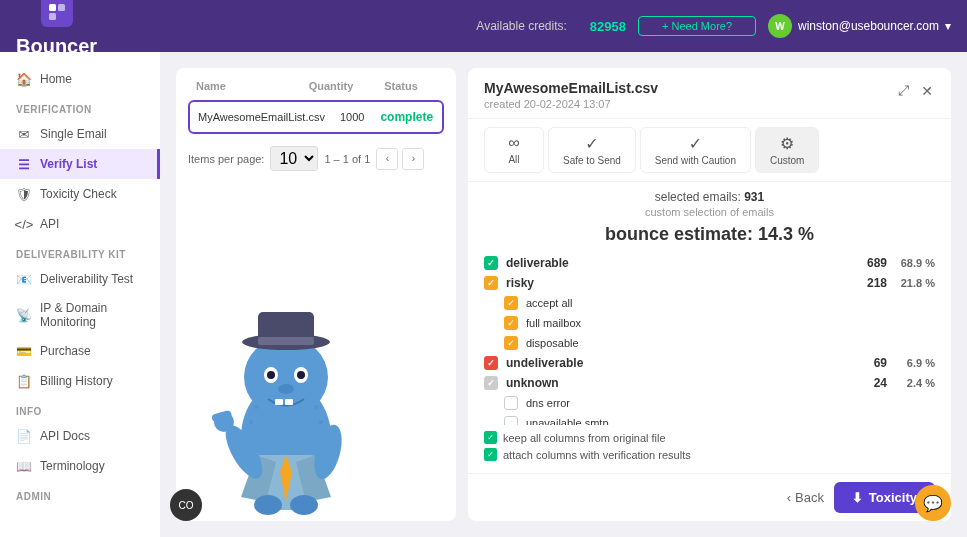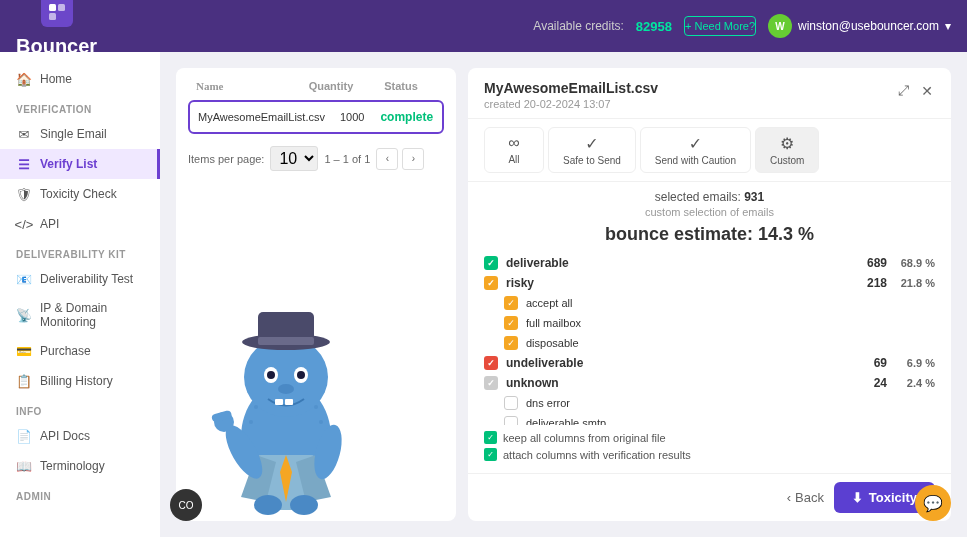--- a/index.html
+++ b/index.html
@@ -7,42 +7,42 @@
 
     .app-wrapper { display: flex; flex-direction: column; width: 967px; height: 537px; }
 
     
     .topbar { background: #4a3080; display: flex; align-items: center; justify-content: space-between; padding: 0 16px; height: 52px; flex-shrink: 0; }
     .logo-area { display: flex; align-items: center; gap: 8px; flex-direction: column; }
     .logo-icon { width: 32px; height: 32px; background: #6c47c9; border-radius: 6px; display: flex; align-items: center; justify-content: center; }
     .logo-text { color: white; font-size: 20px; font-weight: 700; }
     .topbar-right { display: flex; align-items: center; gap: 12px; }
     .credits-label { color: #ccc; font-size: 12px; }
-    .credits-value { color: #00e5a0; font-size: 13px; font-weight: 700; }
-    .need-more-btn { border: 1px solid #00e5a0; color: #00e5a0; background: transparent; border-radius: 4px; padding: 3px 0; font-size: 11px; cursor: pointer; display: flex; align-items: center; gap: 4px; }
+    .credits-value { color: #00e5a0; font-size: 13px; font-weight: 700; margin-left: 11px; }
+    .need-more-btn { border: 1px solid #00e5a0; color: #00e5a0; background: transparent; border-radius: 4px; padding: 3px 23px; font-size: 11px; cursor: pointer; display: flex; align-items: center; gap: 4px; }
     .user-area { display: flex; align-items: center; gap: 6px; color: white; font-size: 12px; }
     .user-avatar { width: 24px; height: 24px; background: #6c3; border-radius: 50%; display: flex; align-items: center; justify-content: center; color: white; font-size: 10px; font-weight: 700; }
 
     
     .main-layout { display: flex; flex: 1; background: #f0f0f5; overflow: hidden; }
 
     
     .sidebar { width: 160px; background: white; flex-shrink: 0; padding: 12px 0; overflow-y: auto; }
     .nav-item { display: flex; align-items: center; gap: 8px; padding: 7px 16px; color: #555; font-size: 12px; cursor: pointer; }
     .nav-item.active { background: #f0e8ff; color: #6c3fd1; font-weight: 600; border-right: 3px solid #6c3fd1; }
     .nav-section { font-size: 10px; color: #999; font-weight: 700; padding: 10px 16px 4px; letter-spacing: 0.5px; }
     .nav-icon { width: 16px; height: 16px; display: flex; align-items: center; justify-content: center; flex-shrink: 0; }
 
     
     .content-area { flex: 1; padding: 16px; overflow: hidden; display: flex; gap: 12px; }
 
     
     .file-panel { width: 280px; background: white; border-radius: 8px; padding: 12px; flex-shrink: 0; position: relative; }
     .file-table-header { display: flex; padding: 0 8px 8px; font-size: 11px; color: #999; font-weight: 600; }
-    .col-name { flex: 1; font-family: Liberation Serif, serif; }
+    .col-name { flex: 1; }
     .col-qty { width: 70px; text-align: center; }
     .col-status { width: 70px; text-align: center; }
     .file-row { display: flex; align-items: center; padding: 8px; border: 2px solid #6c3fd1; border-radius: 6px; background: white; cursor: pointer; font-size: 12px; }
     .file-name { flex: 1; color: #333; font-size: 11px; }
     .file-qty { width: 70px; text-align: center; color: #333; font-size: 11px; }
     .file-status { width: 70px; text-align: center; color: #00c07a; font-weight: 600; font-size: 12px; }
     .pagination-area { display: flex; align-items: center; justify-content: flex-start; margin-top: 12px; font-size: 11px; color: #666; gap: 6px; }
     .per-page-select { border: 1px solid #ddd; border-radius: 3px; padding: 2px 4px; font-size: 16px; }
     .page-info { color: #666; }
     .page-nav { display: flex; gap: 4px; }
@@ -340,21 +340,21 @@
               <span class="cat-name">unknown</span>
               <span class="cat-count">24</span>
               <span class="cat-pct">2.4 %</span>
             </div>
             <div class="category-row sub-cat">
               <div class="checkbox unchecked"></div>
               <span class="cat-name">dns error</span>
             </div>
             <div class="category-row sub-cat">
               <div class="checkbox unchecked"></div>
-              <span class="cat-name">deliverable smtp</span>
+              <span class="cat-name">unavailable smtp</span>
             </div>
           </div>
 
         <div class="options-area" id="options-area">
             <div class="option-row">
               <div class="opt-checkbox">✓</div>
               <span>keep all columns from original file</span>
             </div>
             <div class="option-row">
               <div class="opt-checkbox">✓</div>

